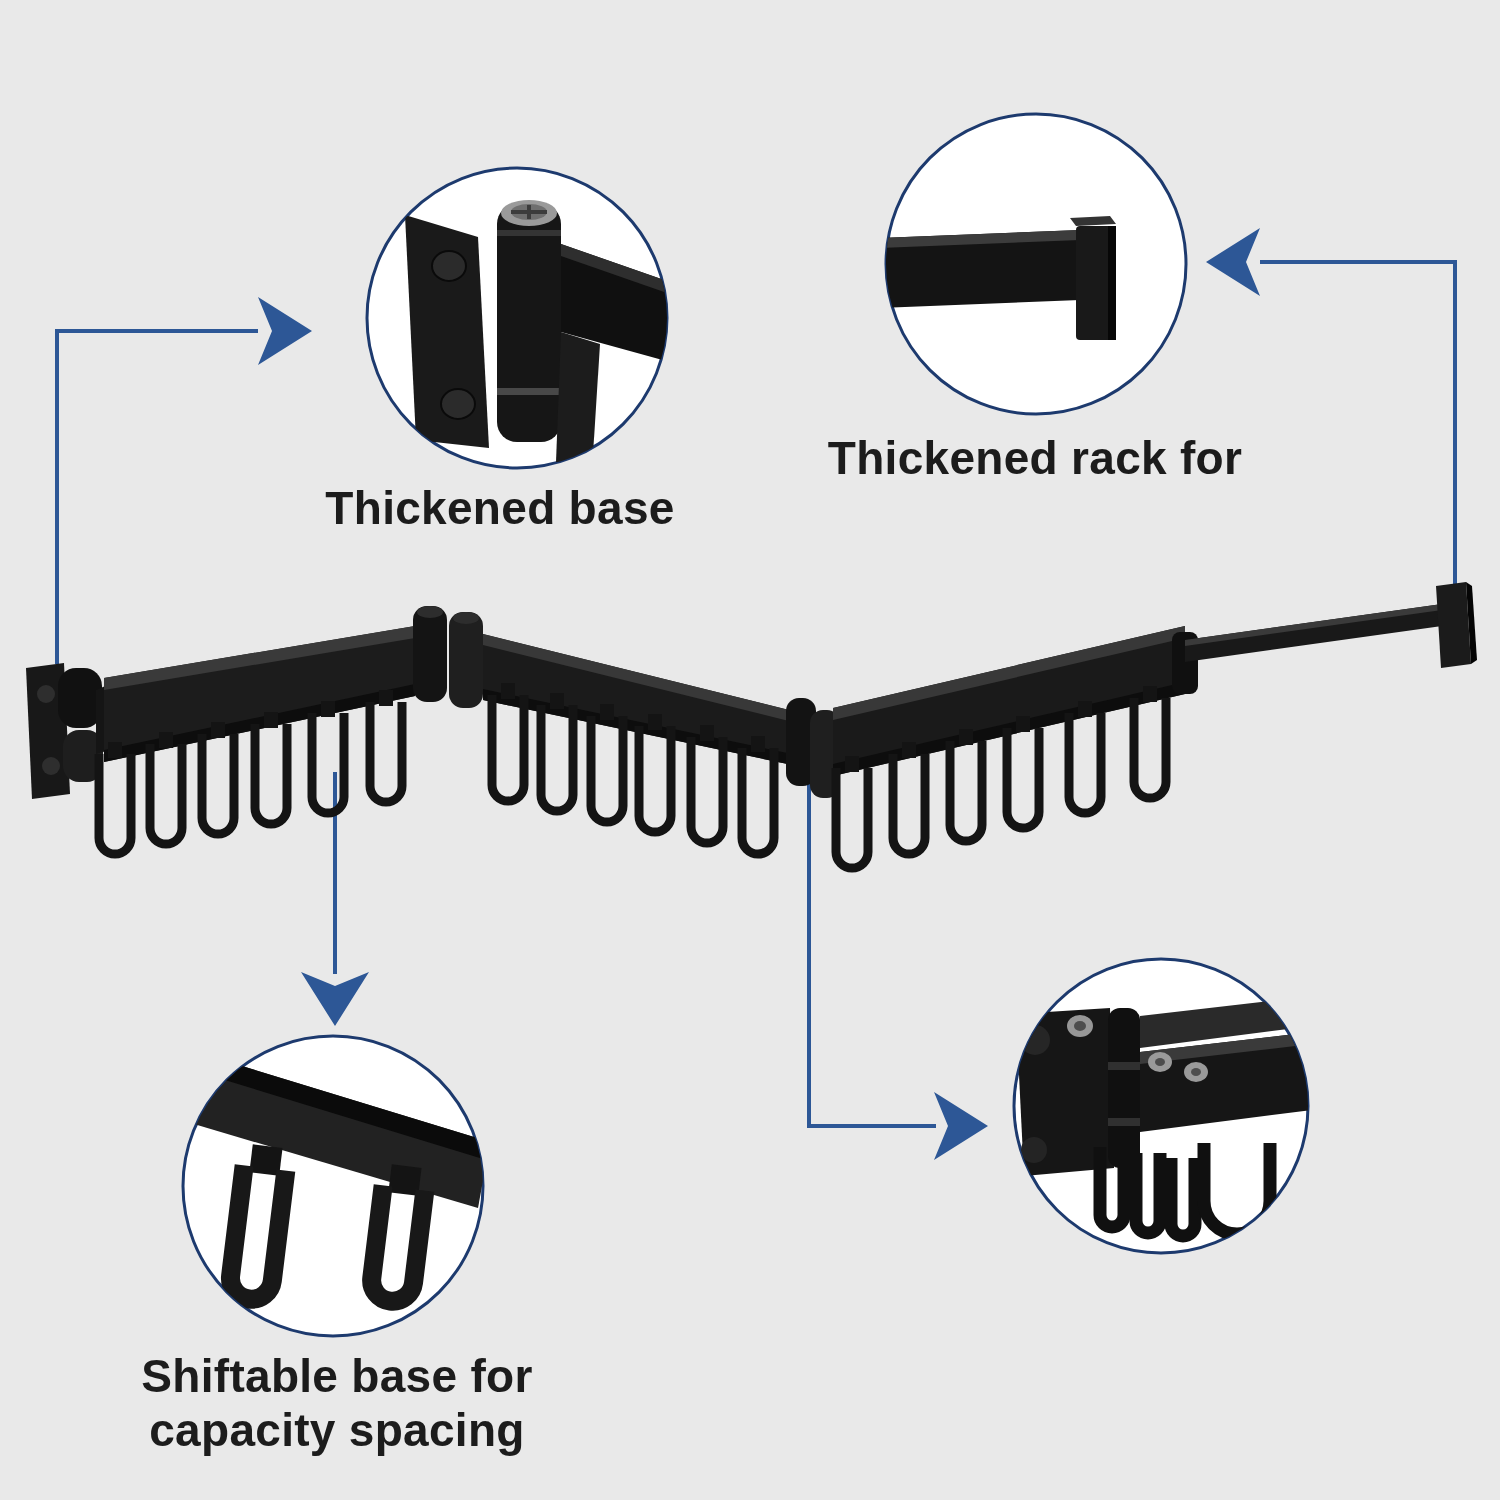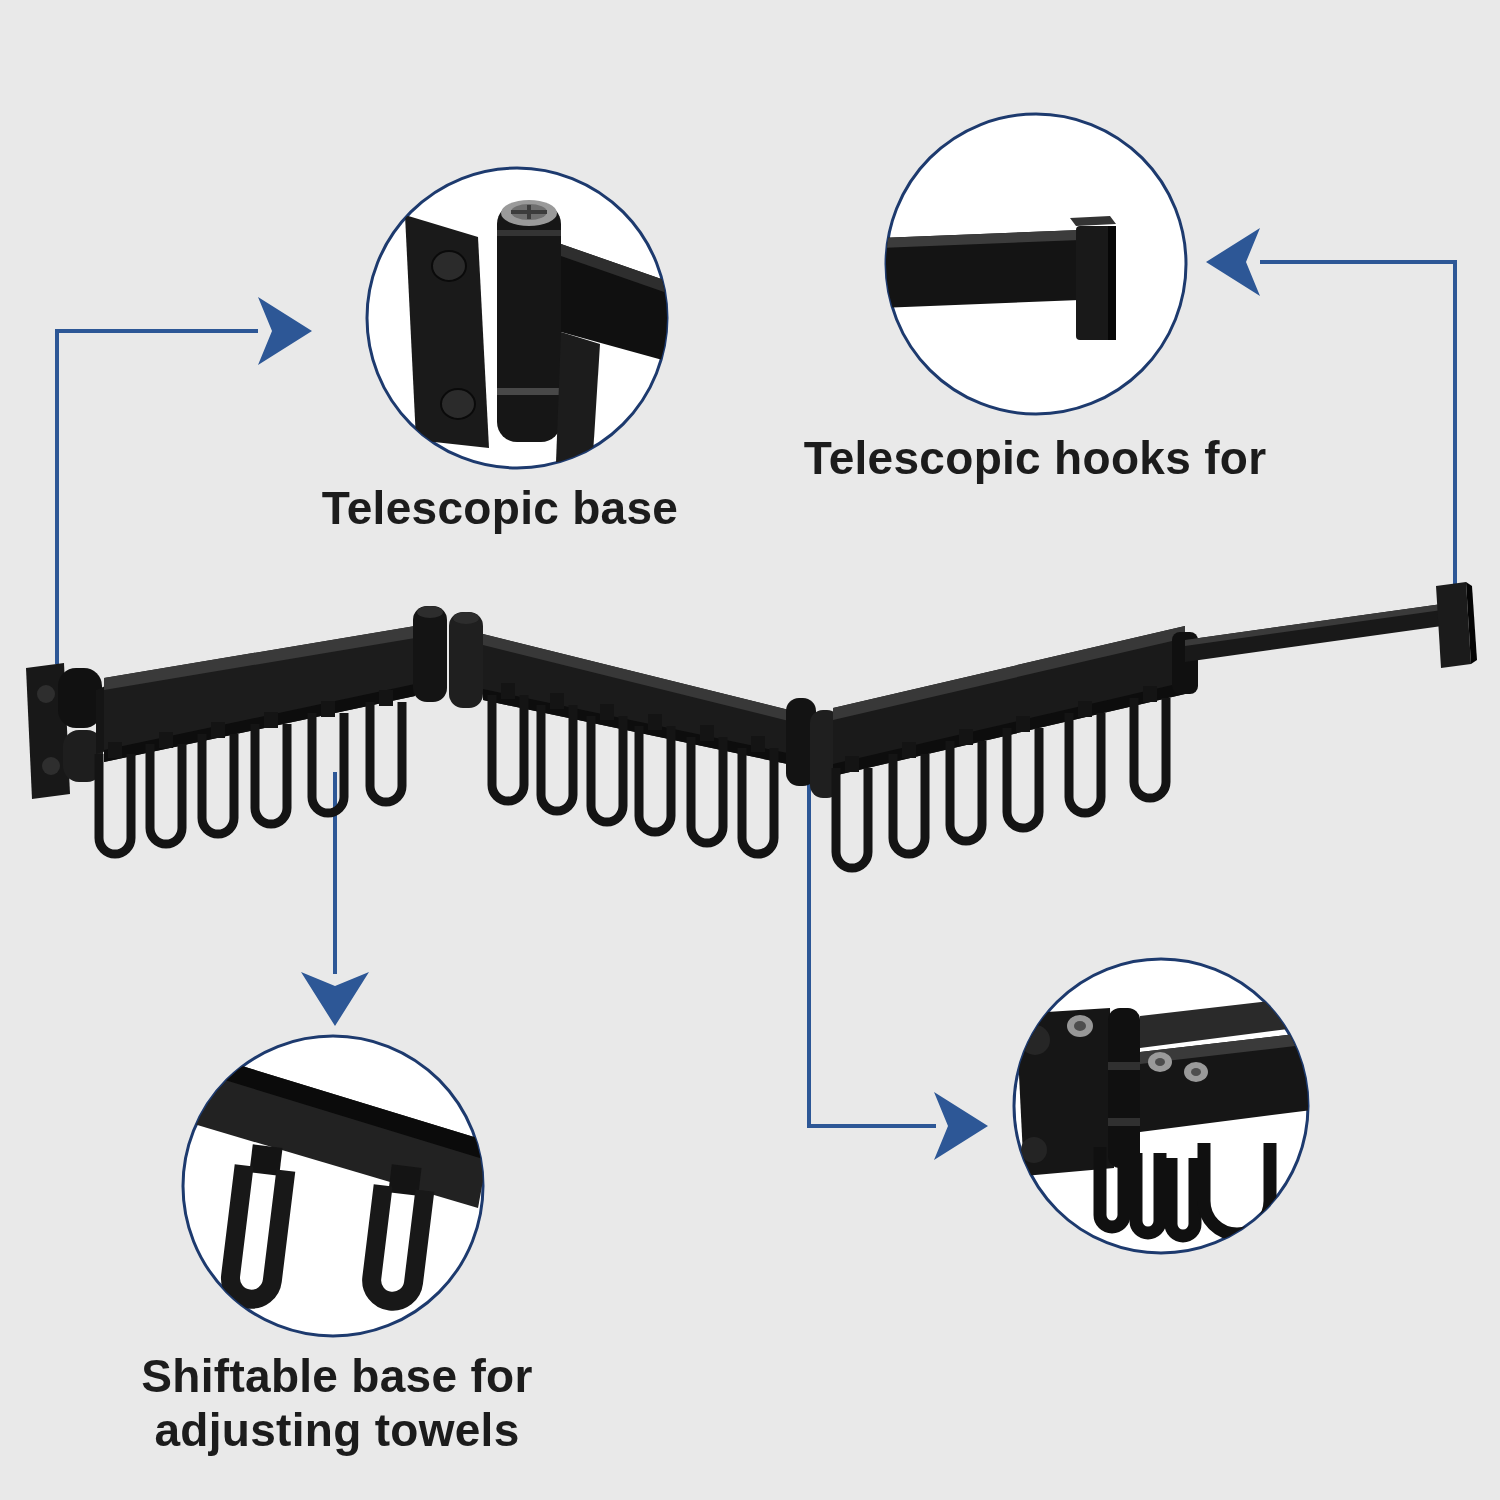--- a/index.html
+++ b/index.html
@@ -263,26 +263,26 @@
             <path class="c4hook" d="M1171,1158 V1224 A12,12 0 0 0 1195,1224 V1158"></path>
           </g>
       <g>
             <path class="c4hook" d="M1204,1143 V1201 A33,33 0 0 0 1270,1201 V1143"></path>
           </g>
     </g>
   </g>
 </svg>
 
 <div class="callout" style="left:500px; top:482px;">
-  <div>Telescopic base</div>
+  <div>Thickened base</div>
 </div>
 
 <div class="callout" style="left:1035px; top:432px;">
-  <div>Telescopic hooks for</div>
+  <div>Thickened rack for</div>
 </div>
 
 <div class="callout" style="left:337px; top:1350px;">
   <div>Shiftable base for</div>
-  <div>adjusting towels</div>
+  <div>capacity spacing</div>
 </div>
 
 
 </div>
 
 </body></html>

